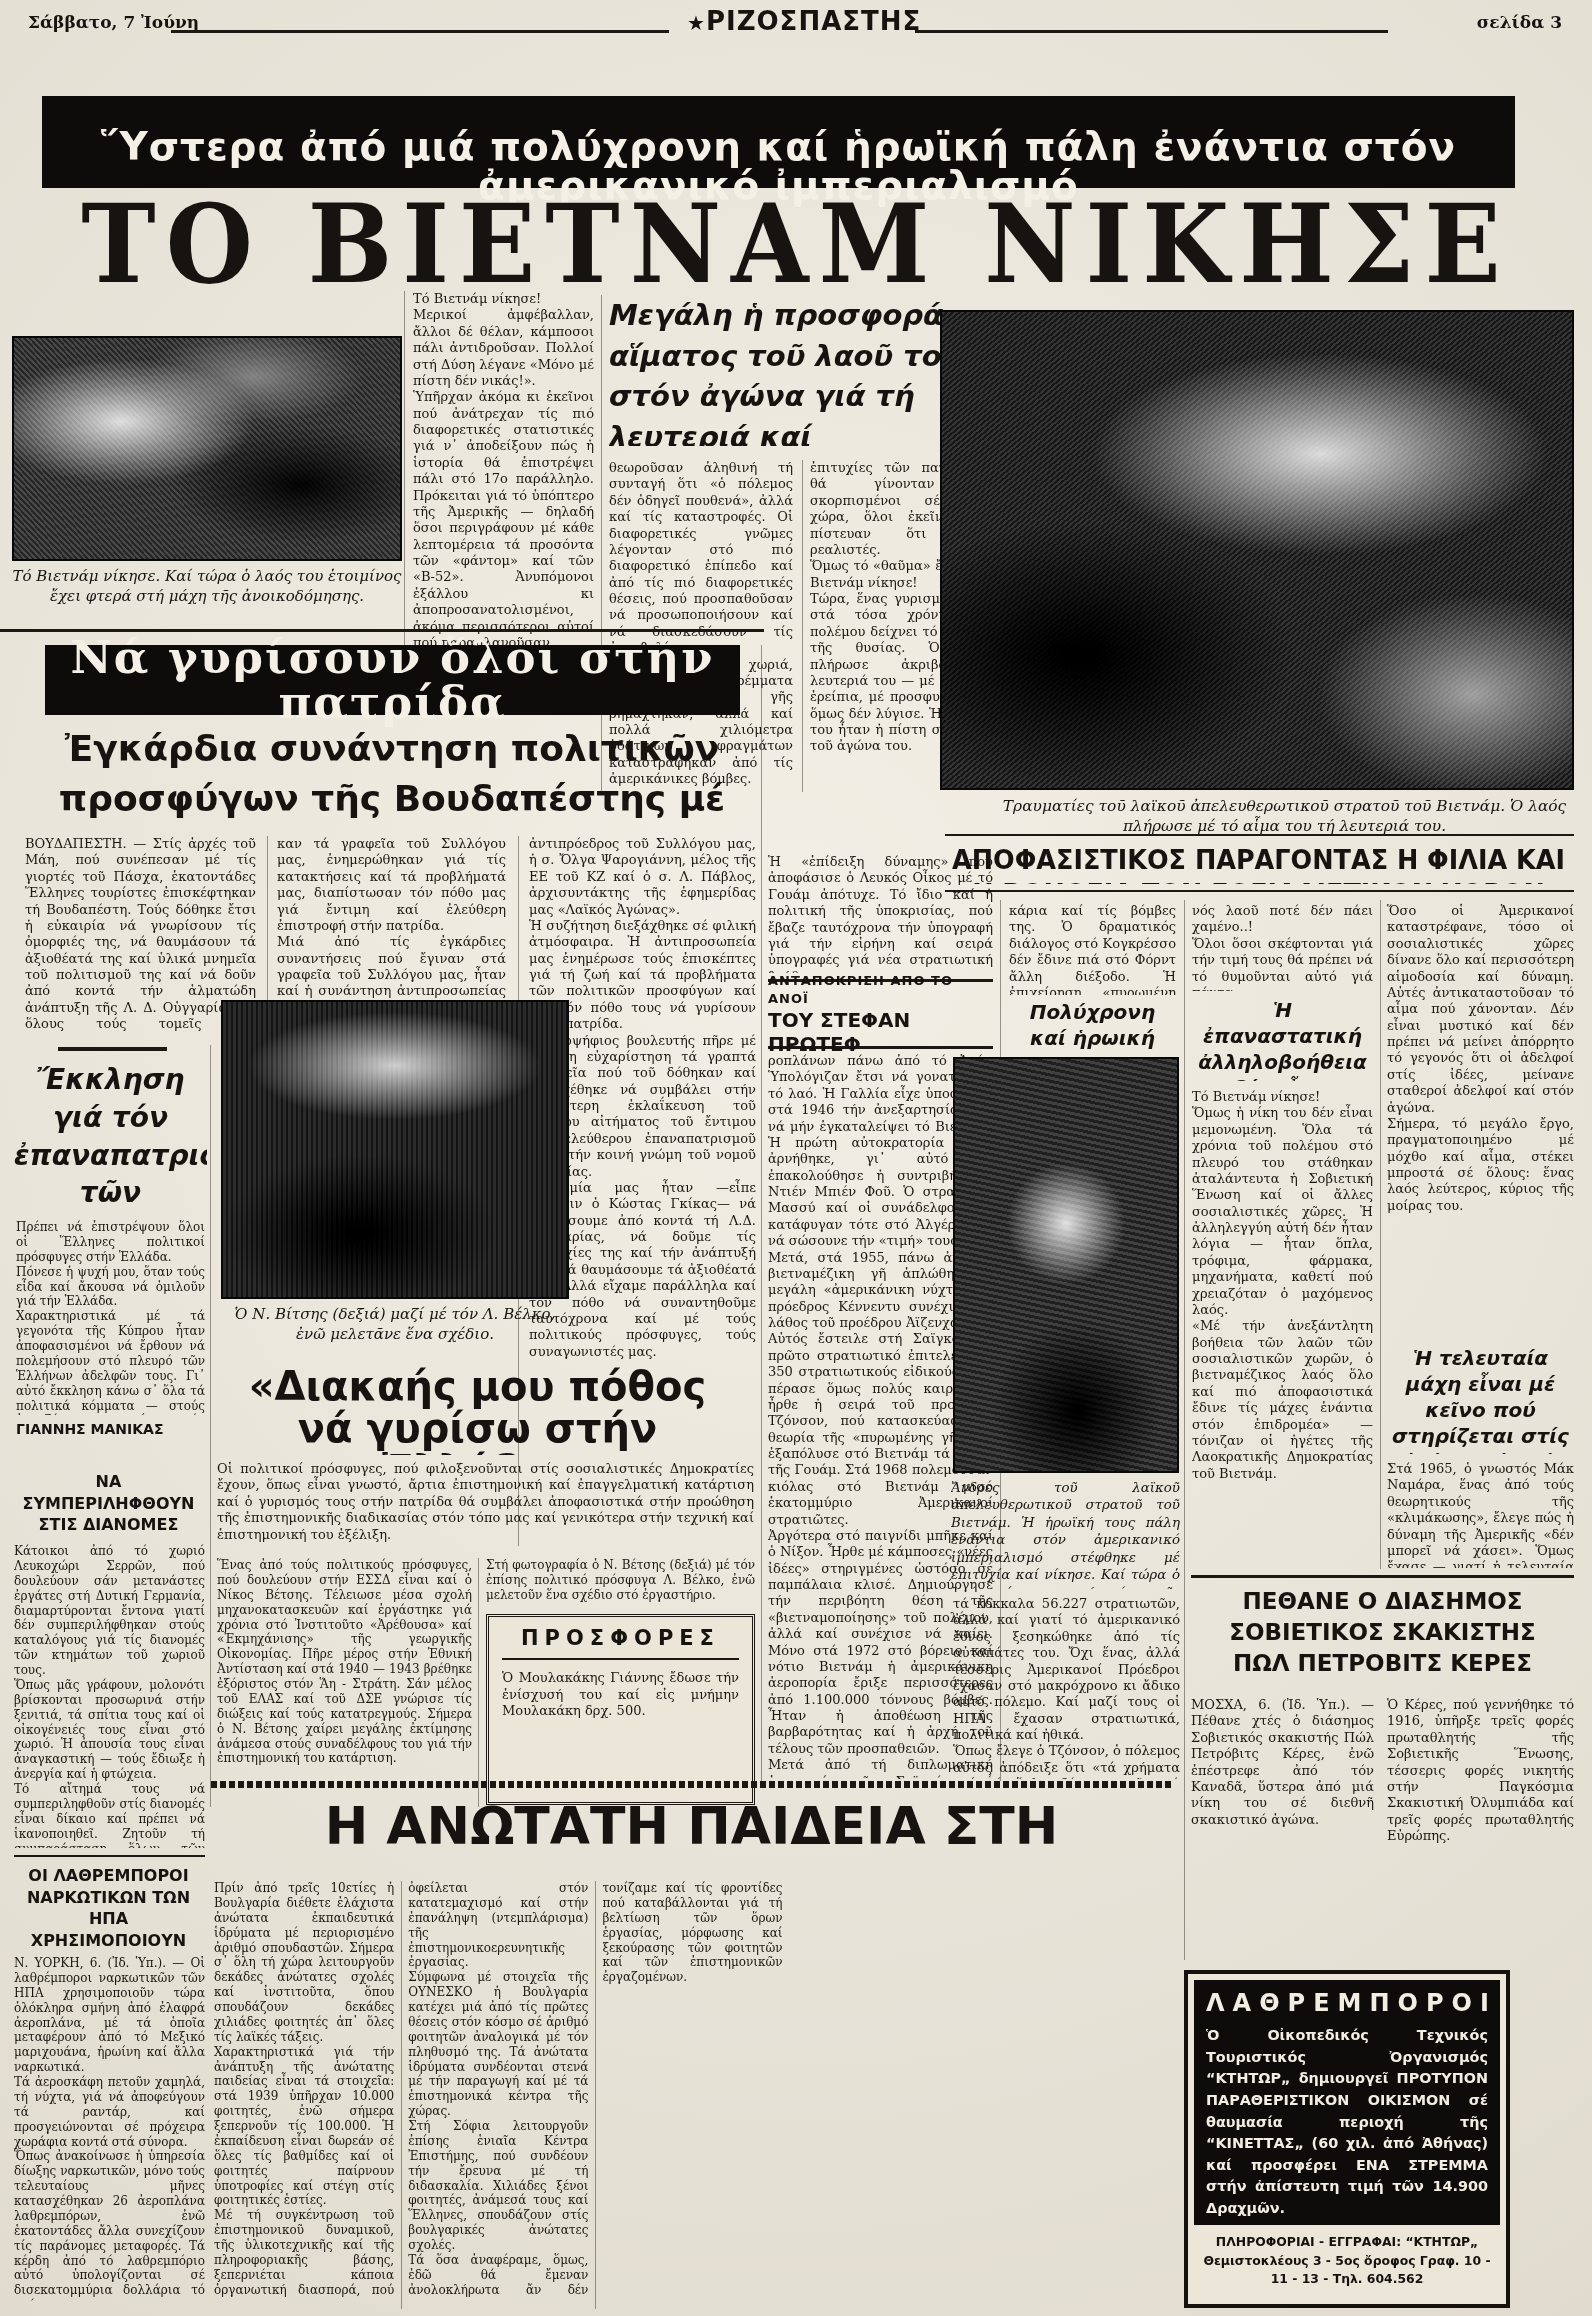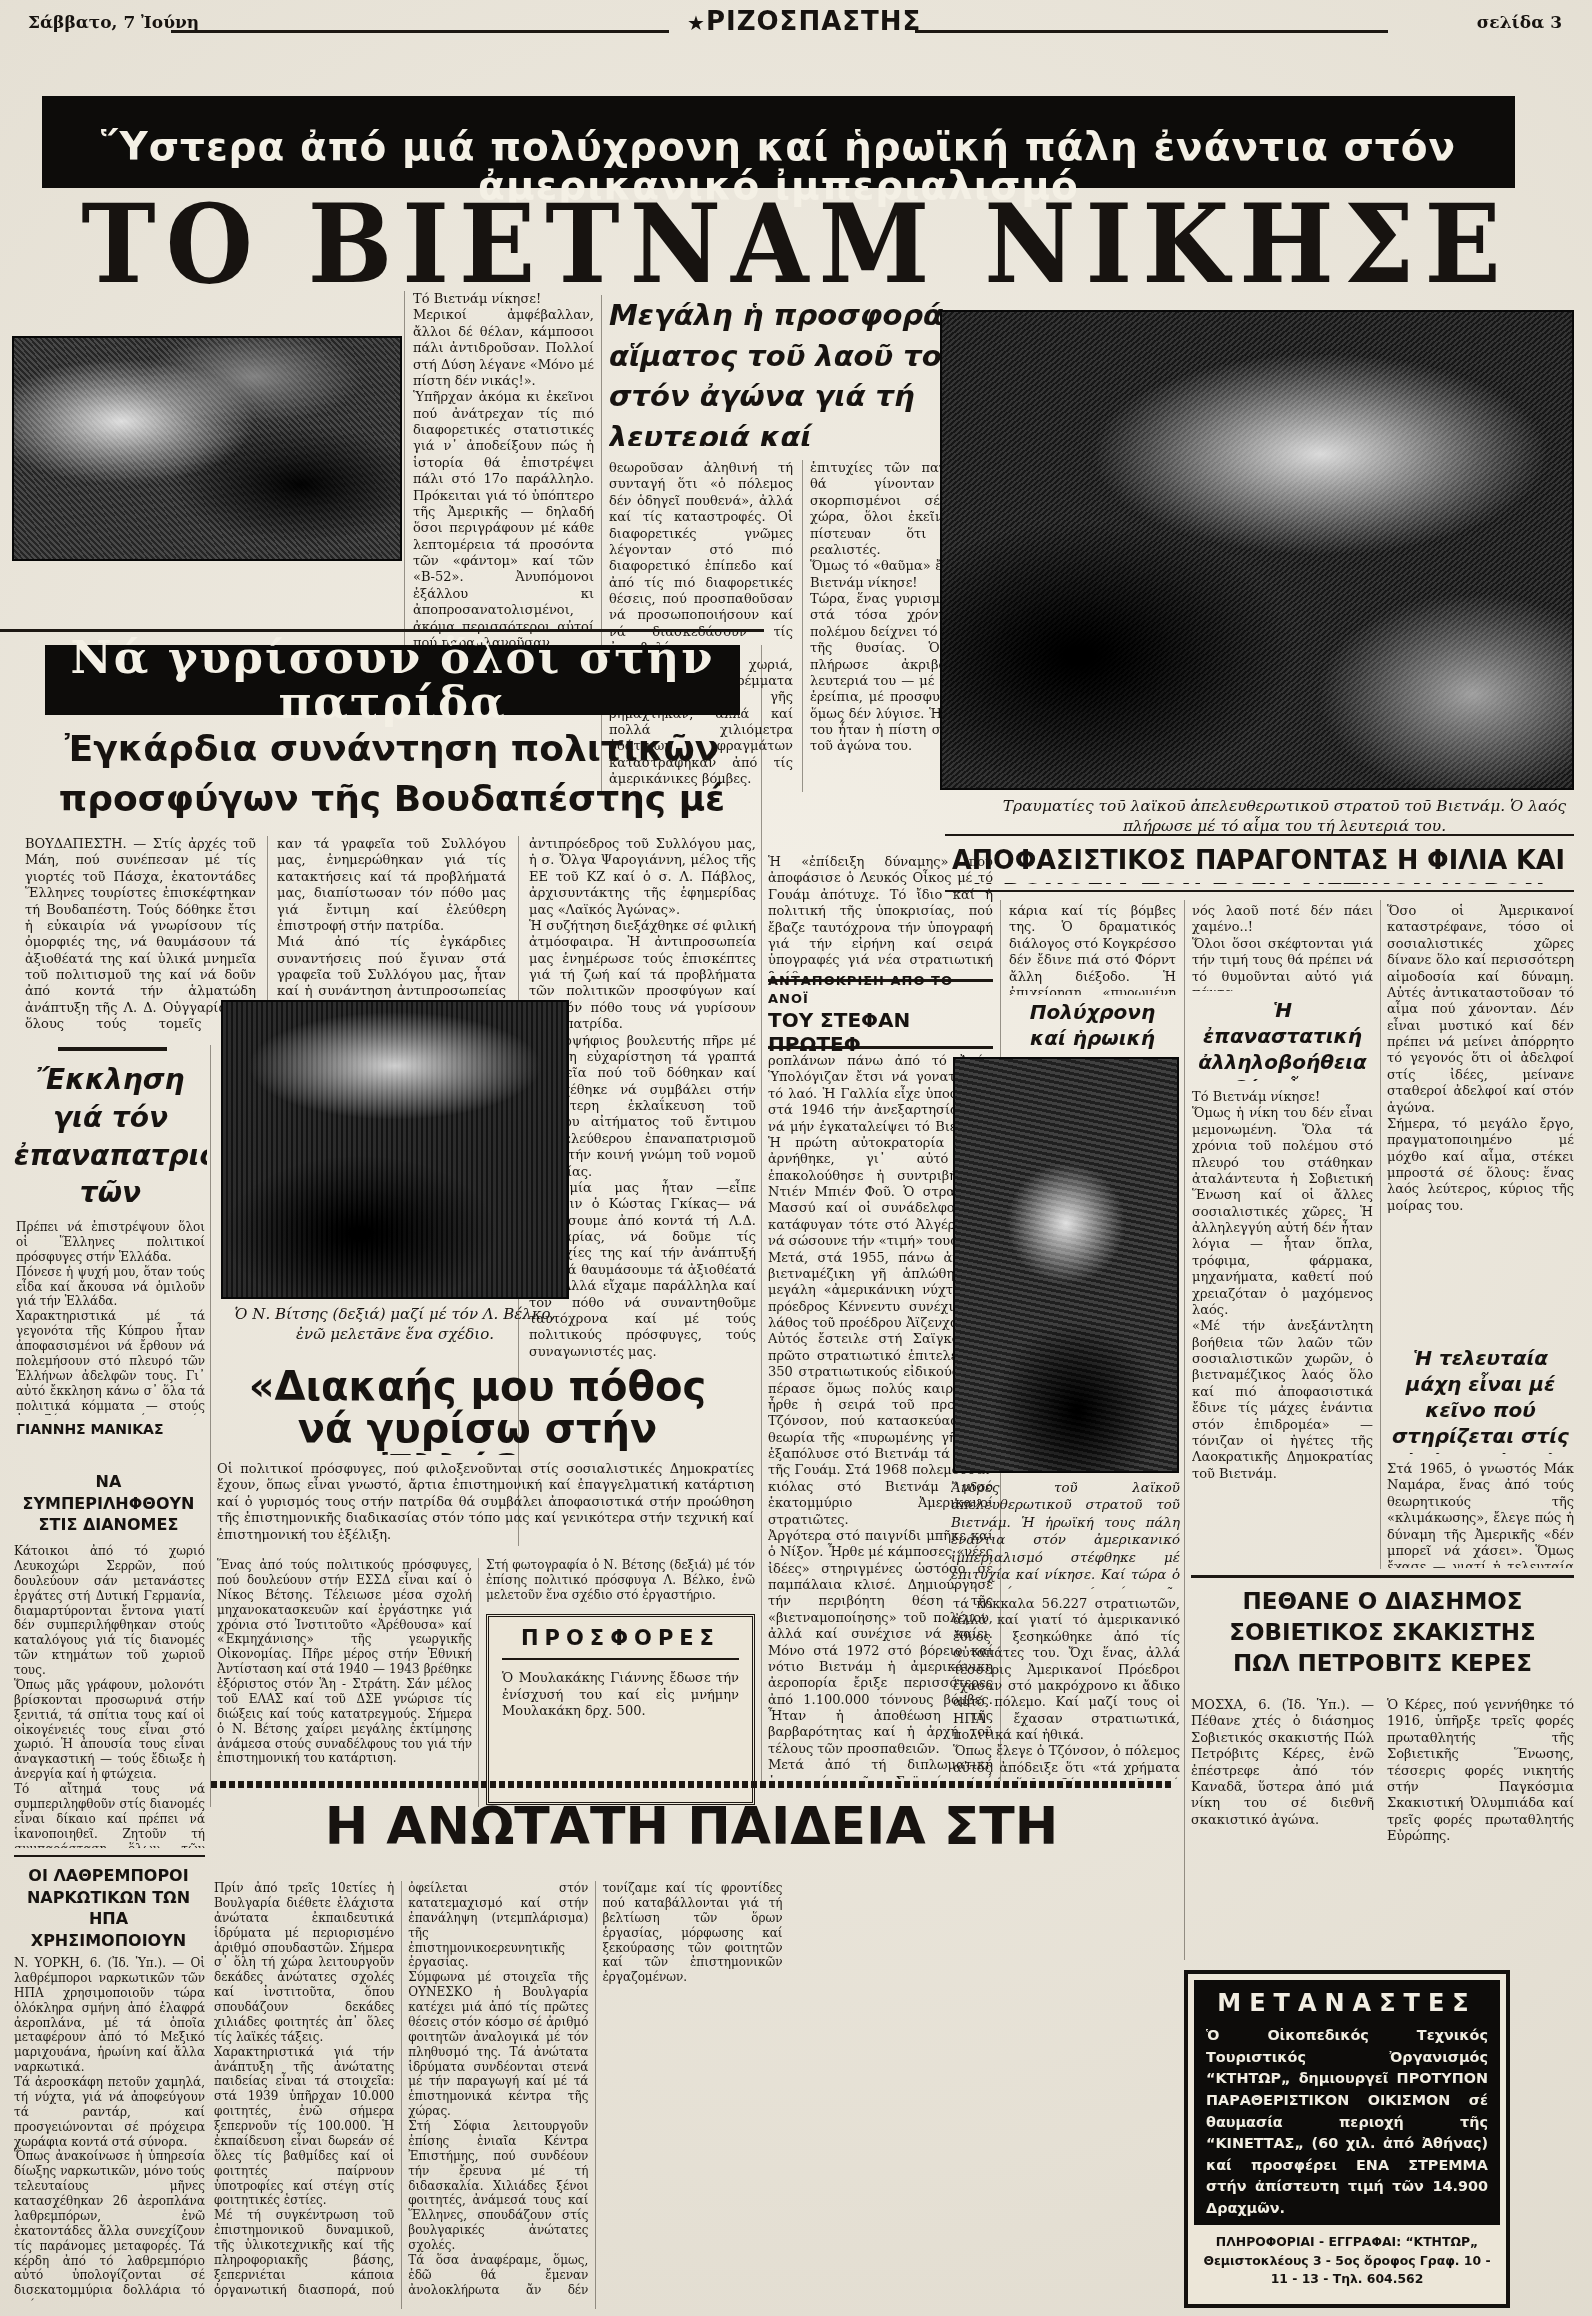--- a/index.html
+++ b/index.html
@@ -51,20 +51,21 @@
   <div class="abs" style="left:1393px;top:12px;width:169px;text-align:right;font:bold 17px/1.2 'DejaVu Serif',serif;">σελίδα 3</div>
 
   <div class="abs headbox" style="left:42px;top:96px;width:1473px;height:92px;display:flex;align-items:center;justify-content:center;">
     <span style="font:bold 39px/1 'DejaVu Sans',sans-serif;letter-spacing:1px;margin-top:47px;">Ὕστερα ἀπό μιά πολύχρονη καί ἡρωϊκή πάλη ἐνάντια στόν ἀμερικανικό ἰμπεριαλισμό</span>
   </div>
 
   <div class="abs" style="left:20px;top:185px;width:1552px;height:121px;text-align:center;
               font:bold 100px/1.1 'DejaVu Serif',serif;letter-spacing:10px;transform:scaleY(1.08);transform-origin:top;">ΤΟ ΒΙΕΤΝΑΜ ΝΙΚΗΣΕ</div>
 
   <div class="abs photo ph1" style="left:12px;top:336px;width:390px;height:225px;"></div>
+  <div class="abs cap" style="left:10px;top:567px;width:394px;height:52px;">Τό Βιετνάμ νίκησε. Καί τώρα ὁ λαός του ἑτοιμίνος ἔχει φτερά στή μάχη τῆς ἀνοικοδόμησης.</div>
 
   <div class="abs bt" style="left:413px;top:291px;width:181px;height:400px;">Τό Βιετνάμ νίκησε!
 Μερικοί ἀμφέβαλλαν, ἄλλοι δέ θέλαν, κάμποσοι πάλι ἀντιδροῦσαν. Πολλοί στή Δύση λέγανε «Μόνο μέ πίστη δέν νικάς!».
 Ὑπῆρχαν ἀκόμα κι ἐκεῖνοι πού ἀνάτρεχαν τίς πιό διαφορετικές στατιστικές γιά ν᾿ ἀποδείξουν πώς ἡ ἱστορία θά ἐπιστρέψει πάλι στό 17ο παράλληλο. Πρόκειται γιά τό ὑπόπτερο τῆς Ἀμερικῆς — δηλαδή ὅσοι περιγράφουν μέ κάθε λεπτομέρεια τά προσόντα τῶν «φάντομ» καί τῶν «Β-52». Ἀνυπόμονοι ἐξάλλου κι ἀποπροσανατολισμένοι, ἀκόμα περισσότεροι αὐτοί πού παραπλανοῦσαν.
 Οἱ πιό ἀφελεῖς μικροαστοί τούς πιστεύανε καί</div>
 
   <div class="abs" style="left:609px;top:295px;width:386px;height:151px;font:italic 600 29px/1.4 'DejaVu Sans',sans-serif;text-align:left;overflow:hidden;">Μεγάλη ἡ προσφορά αἵματος τοῦ λαοῦ του στόν ἀγώνα γιά τή λευτεριά καί ἀνεξαρτησία</div>
   <div class="abs bt" style="left:609px;top:460px;width:184px;height:332px;">θεωροῦσαν ἀληθινή τή συνταγή ὅτι «ὁ πόλεμος δέν ὁδηγεῖ πουθενά», ἀλλά καί τίς καταστροφές. Οἱ διαφορετικές γνῶμες λέγονταν στό πιό διαφορετικό ἐπίπεδο καί ἀπό τίς πιό διαφορετικές θέσεις, πού προσπαθοῦσαν νά προσωποποιήσουν καί νά διασκεδάσουν τίς ἀμφιβολίες.
 Ἕξι χιλιάδες χωριά, ἑκατομμύρια στρέμματα καλλιεργήσιμης γῆς ρημάχτηκαν, ἀλλά καί πολλά χιλιόμετρα ὑδάτινων φραγμάτων καταστράφηκαν ἀπό τίς ἀμερικάνικες βόμβες.</div>
   <div class="abs bt" style="left:810px;top:460px;width:185px;height:332px;">ἐπιτυχίες τῶν πατριωτῶν θά γίνονταν — σκορπισμένοι σέ κάθε χώρα, ὅλοι ἐκεῖνοι πού πίστευαν ὅτι εἶναι ρεαλιστές.
@@ -180,21 +181,21 @@
   <div class="abs" style="left:214px;top:1795px;width:955px;height:72px;text-align:center;font:bold 52px/1.2 'DejaVu Sans',sans-serif;overflow:hidden;">Η ΑΝΩΤΑΤΗ ΠΑΙΔΕΙΑ ΣΤΗ ΒΟΥΛΓΑΡΙΑ</div>
   <div class="abs bt bt-sm" style="left:214px;top:1881px;width:957px;height:428px;column-count:5;column-gap:14px;column-rule:1px solid #46403687;column-fill:auto;">Πρίν ἀπό τρεῖς 10ετίες ἡ Βουλγαρία διέθετε ἐλάχιστα ἀνώτατα ἐκπαιδευτικά ἱδρύματα μέ περιορισμένο ἀριθμό σπουδαστῶν. Σήμερα σ᾿ ὅλη τή χώρα λειτουργοῦν δεκάδες ἀνώτατες σχολές καί ἰνστιτοῦτα, ὅπου σπουδάζουν δεκάδες χιλιάδες φοιτητές ἀπ᾿ ὅλες τίς λαϊκές τάξεις.
 Χαρακτηριστικά γιά τήν ἀνάπτυξη τῆς ἀνώτατης παιδείας εἶναι τά στοιχεῖα: στά 1939 ὑπῆρχαν 10.000 φοιτητές, ἐνῶ σήμερα ξεπερνοῦν τίς 100.000. Ἡ ἐκπαίδευση εἶναι δωρεάν σέ ὅλες τίς βαθμίδες καί οἱ φοιτητές παίρνουν ὑποτροφίες καί στέγη στίς φοιτητικές ἑστίες.
 Μέ τή συγκέντρωση τοῦ ἐπιστημονικοῦ δυναμικοῦ, τῆς ὑλικοτεχνικῆς καί τῆς πληροφοριακῆς βάσης, ξεπερνιέται κάποια ὀργανωτική διασπορά, πού ὀφείλεται στόν κατατεμαχισμό καί στήν ἐπανάληψη (ντεμπλάρισμα) τῆς ἐπιστημονικοερευνητικῆς ἐργασίας.
 Σύμφωνα μέ στοιχεῖα τῆς ΟΥΝΕΣΚΟ ἡ Βουλγαρία κατέχει μιά ἀπό τίς πρῶτες θέσεις στόν κόσμο σέ ἀριθμό φοιτητῶν ἀναλογικά μέ τόν πληθυσμό της. Τά ἀνώτατα ἱδρύματα συνδέονται στενά μέ τήν παραγωγή καί μέ τά ἐπιστημονικά κέντρα τῆς χώρας.
 Στή Σόφια λειτουργοῦν ἐπίσης ἑνιαῖα Κέντρα Ἐπιστήμης, πού συνδέουν τήν ἔρευνα μέ τή διδασκαλία. Χιλιάδες ξένοι φοιτητές, ἀνάμεσά τους καί Ἕλληνες, σπουδάζουν στίς βουλγαρικές ἀνώτατες σχολές.
 Τά ὅσα ἀναφέραμε, ὅμως, ἐδῶ θά ἔμεναν ἀνολοκλήρωτα ἄν δέν τονίζαμε καί τίς φροντίδες πού καταβάλλονται γιά τή βελτίωση τῶν ὅρων ἐργασίας, μόρφωσης καί ξεκούρασης τῶν φοιτητῶν καί τῶν ἐπιστημονικῶν ἐργαζομένων.</div>
 
   <div class="abs" style="left:1184px;top:1970px;width:326px;height:338px;border:4px solid #14110e;background:#ece6d8;padding:6px;box-sizing:border-box;">
     <div style="background:#0d0c0a;color:#f2eee2;height:245px;padding:8px 12px;box-sizing:border-box;overflow:hidden;">
-      <div style="text-align:center;font:bold 24px/1.3 'DejaVu Sans',sans-serif;letter-spacing:8px;">ΜΕΤΑΝΑΣΤΕΣ</div>
+      <div style="text-align:center;font:bold 24px/1.3 'DejaVu Sans',sans-serif;letter-spacing:8px;">ΛΑΘΡΕΜΠΟΡΟΙ</div>
       <div style="font:bold 14.4px/1.5 'DejaVu Sans',sans-serif;text-align:justify;margin-top:6px;">Ὁ Οἰκοπεδικός Τεχνικός Τουριστικός Ὀργανισμός “ΚΤΗΤΩΡ„ δημιουργεῖ ΠΡΟΤΥΠΟΝ ΠΑΡΑΘΕΡΙΣΤΙΚΟΝ ΟΙΚΙΣΜΟΝ σέ θαυμασία περιοχή τῆς “ΚΙΝΕΤΤΑΣ„ (60 χιλ. ἀπό Ἀθήνας) καί προσφέρει ΕΝΑ ΣΤΡΕΜΜΑ στήν ἀπίστευτη τιμή τῶν 14.900 Δραχμῶν.</div>
 
     </div>
     <div style="font:bold 12.4px/1.5 'DejaVu Sans',sans-serif;text-align:center;color:#14110e;margin-top:8px;overflow:hidden;height:54px;">ΠΛΗΡΟΦΟΡΙΑΙ - ΕΓΓΡΑΦΑΙ: “ΚΤΗΤΩΡ„ Θεμιστοκλέους 3 - 5ος ὄροφος Γραφ. 10 - 11 - 13 - Τηλ. 604.562</div>
   </div>
 
 </div>
 
 
 </body></html>

